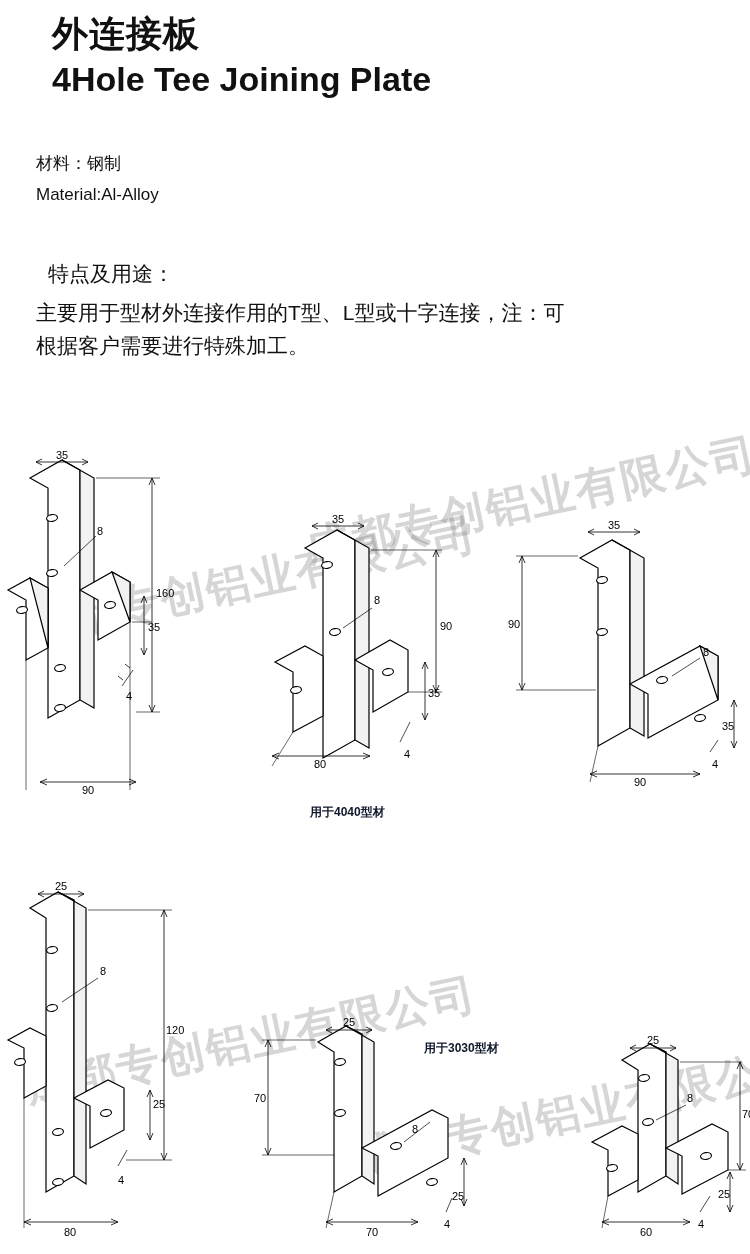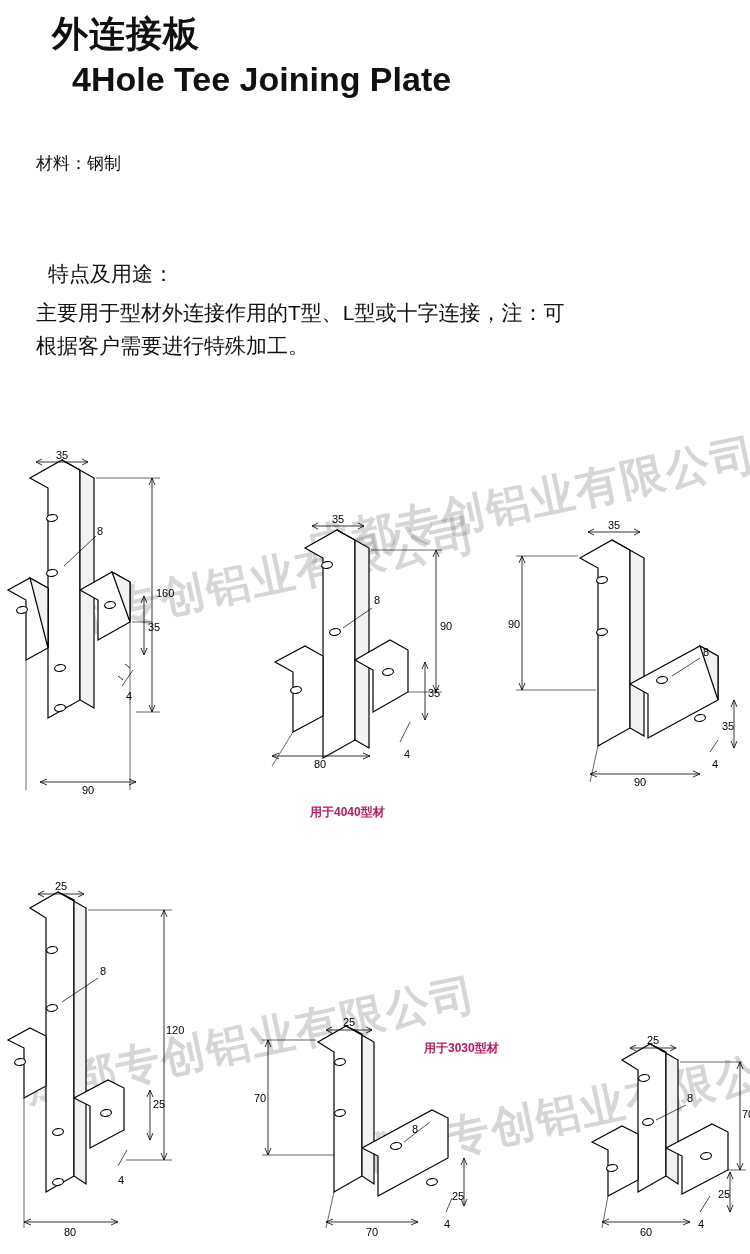--- a/index.html
+++ b/index.html
@@ -13,38 +13,38 @@
   }
   .page{position:relative;width:750px;height:1254px;}
 
   
   .title-cn{
     position:absolute;left:52px;top:10px;
     font-size:36px;font-weight:bold;letter-spacing:1px;
   }
   .title-en{
     position:absolute;left:52px;top:60px;
-    font-size:34px;font-weight:bold;letter-spacing:0px;margin-left:20px;
+    font-size:34px;font-weight:bold;letter-spacing:0px;
   }
   .spec{
     position:absolute;left:36px;top:148px;
     font-size:17px;line-height:31px;
   }
   .feature-head{
     position:absolute;left:48px;top:258px;
     font-size:21px;line-height:31px;
   }
   .feature-body{
     position:absolute;left:36px;top:296px;
     font-size:21px;line-height:33px;width:540px;
   }
 
   
   .cap{
-    position:absolute;font-size:12px;font-weight:bold;color:#be185d;
+    position:absolute;font-size:12px;font-weight:bold;color:#0f172a;
   }
   .cap4040{left:310px;top:804px;}
   .cap3030{left:424px;top:1040px;}
 
   
   .wm{
     position:absolute;
     font-size:44px;font-weight:bold;
     color:rgba(120,120,120,0.30);
     white-space:nowrap;
@@ -71,20 +71,21 @@
 </head>
 <body>
 
 <div class="page">
 
   <div class="title-cn">外连接板</div>
   <div class="title-en">4Hole Tee Joining Plate</div>
 
   <div class="spec">
     <div>材料：钢制</div>
+    <div>Material:Al-Alloy</div>
   </div>
 
   <div class="feature-head">特点及用途：</div>
   <div class="feature-body">主要用于型材外连接作用的T型、L型或十字连接，注：可根据客户需要进行特殊加工。</div>
 
   <div class="cap cap4040">用于4040型材</div>
   <div class="cap cap3030">用于3030型材</div>
 
   <div class="wm wm1">成都专创铝业有限公司</div>
   <div class="wm wm2">成都专创铝业有限公司</div>

